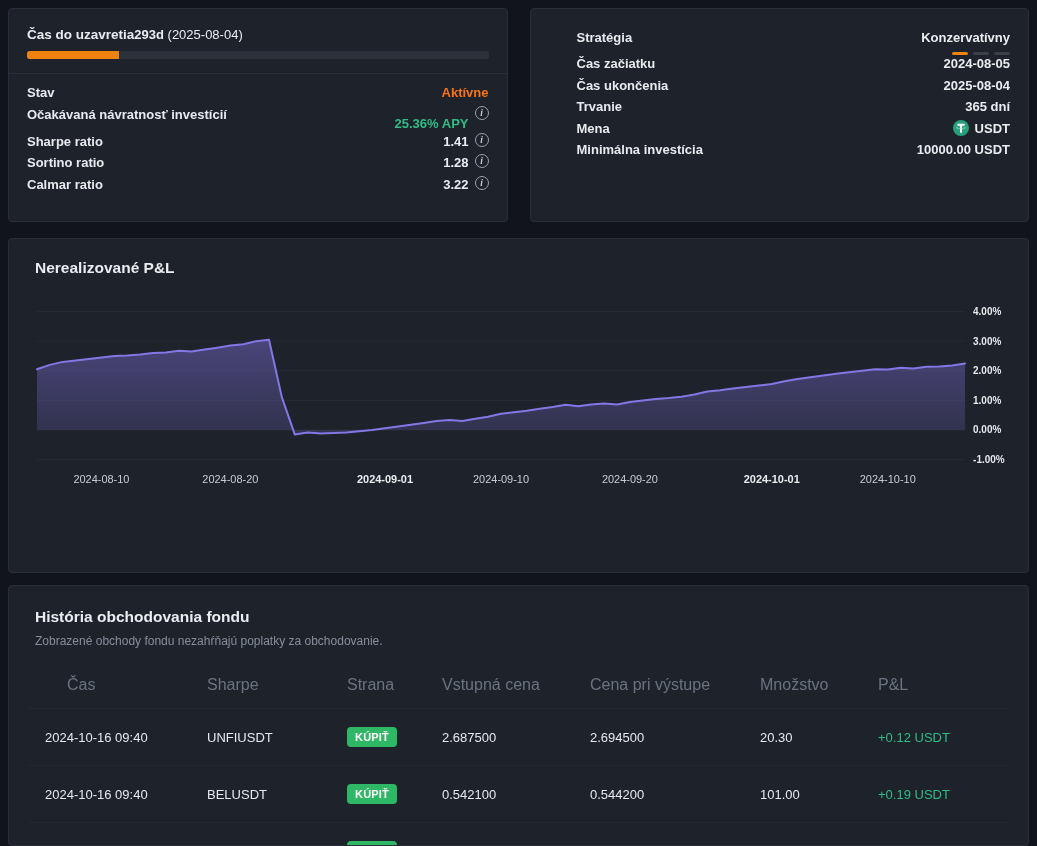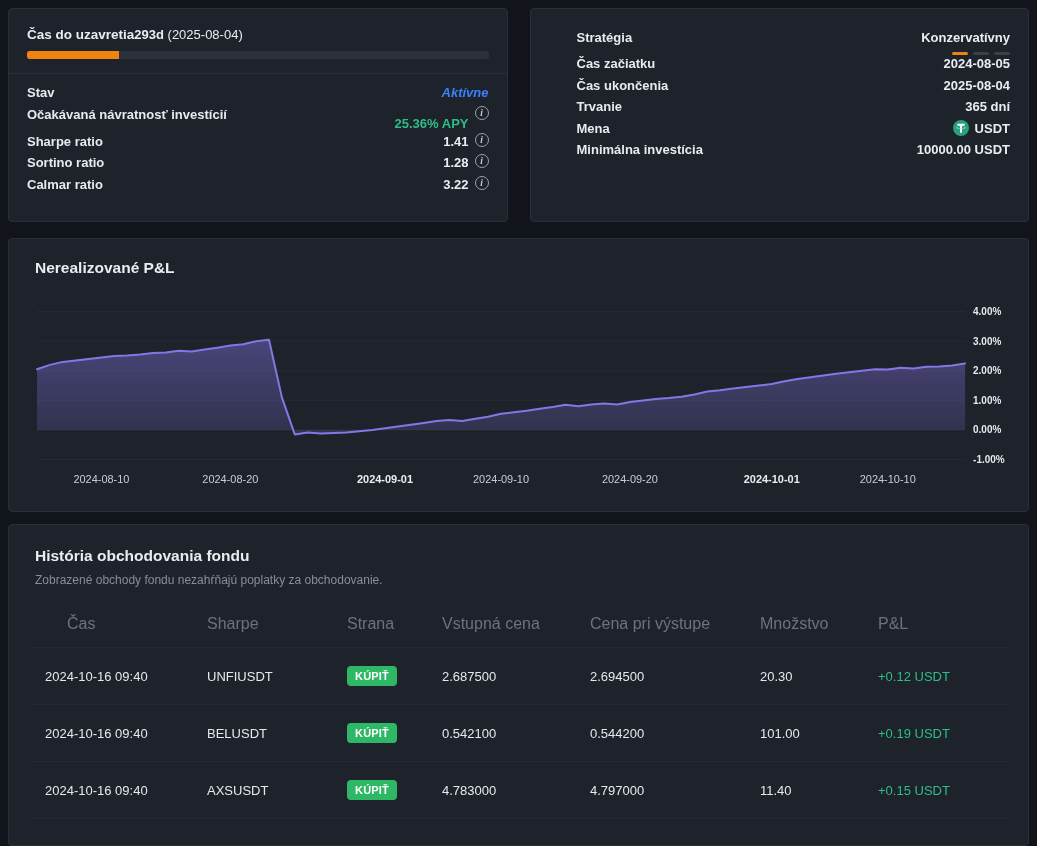--- a/index.html
+++ b/index.html
@@ -30,39 +30,39 @@
   .progress-track { margin-top:9px; height:8px; background:#2b303b; border-radius:2px; overflow:hidden; }
   .progress-fill { height:100%; background:#f0820f; border-radius:2px 0 0 2px; }
   .panel-divider { border:none; border-top:1px solid #2a2e38; margin:14px -18px 10px; }
 
   .kv-rows { display:flex; flex-direction:column; }
   .kv-row { display:flex; justify-content:space-between; align-items:flex-start; min-height:21.5px; }
   .kv-label { font-size:13px; font-weight:600; color:#e8eaee; line-height:18px; }
   .kv-value-wrap { display:flex; flex-direction:column; align-items:flex-end; }
   .kv-value-line { display:flex; align-items:flex-start; gap:6px; }
   .kv-value { font-size:13px; font-weight:700; color:#eaecef; line-height:18px; }
-  .kv-value.orange { color:#3b82f6;font-style:italic; }
+  .kv-value.orange { color:#f97316; }
   .kv-value.green { color:#2ebd85;margin-top:9px; }
 
   .info-icon {
     width:14px; height:14px; border-radius:50%;
     border:1px solid #9aa0ab; color:#c6cad2;
     font-size:9.5px; line-height:12px; text-align:center;
     font-family:"Liberation Serif", serif; font-style:italic; font-weight:700;
     display:inline-block; cursor:pointer;
   }
 
   .risk-meter { display:flex; gap:5px; margin-top:5px; }
   .risk-dash { width:16px; height:3px; border-radius:2px; background:#3a3f49; }
   .risk-dash.active { background:#f0820f; }
 
   .coin-icon { width:16px; height:16px; display:inline-block; }
 
   
-  .chart-panel { margin-top:16px; height:274px; padding:18px 20px 14px; }
+  .chart-panel { margin-top:16px; height:335px; padding:18px 20px 14px; }
   .chart-title { font-size:15.5px; font-weight:700; margin:2px 0 0 6px; }
   .chart-wrap { margin-top:18px; }
   .chart-wrap svg { display:block; width:100%; height:200px; }
 
   
   .table-panel { margin-top:12px; flex:1; padding:18px 20px; overflow:hidden; }
   .table-title { font-size:15.5px; font-weight:700; margin:4px 0 0 6px; }
   .table-subtitle { font-size:12px; color:#868e9b; margin:8px 0 0 6px; }
   .trades-table { width:100%; border-collapse:collapse; table-layout:fixed; margin-top:16px; }
   .trades-table th {

